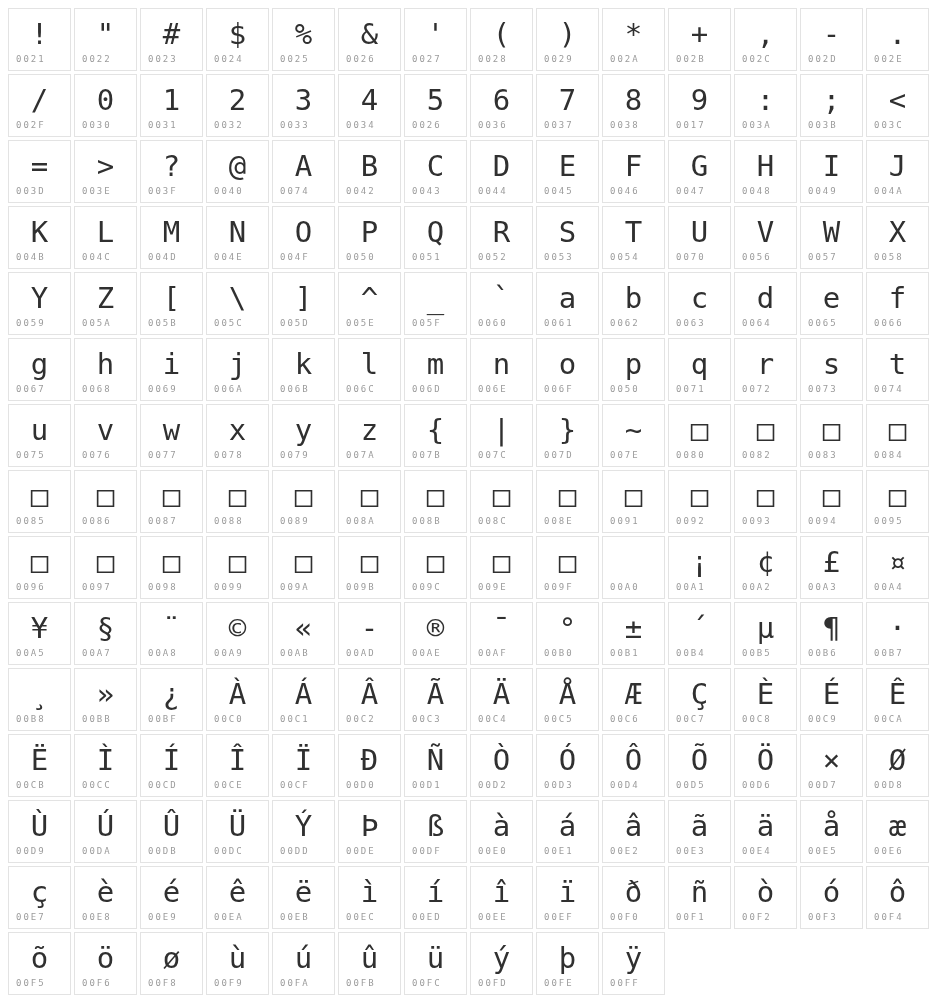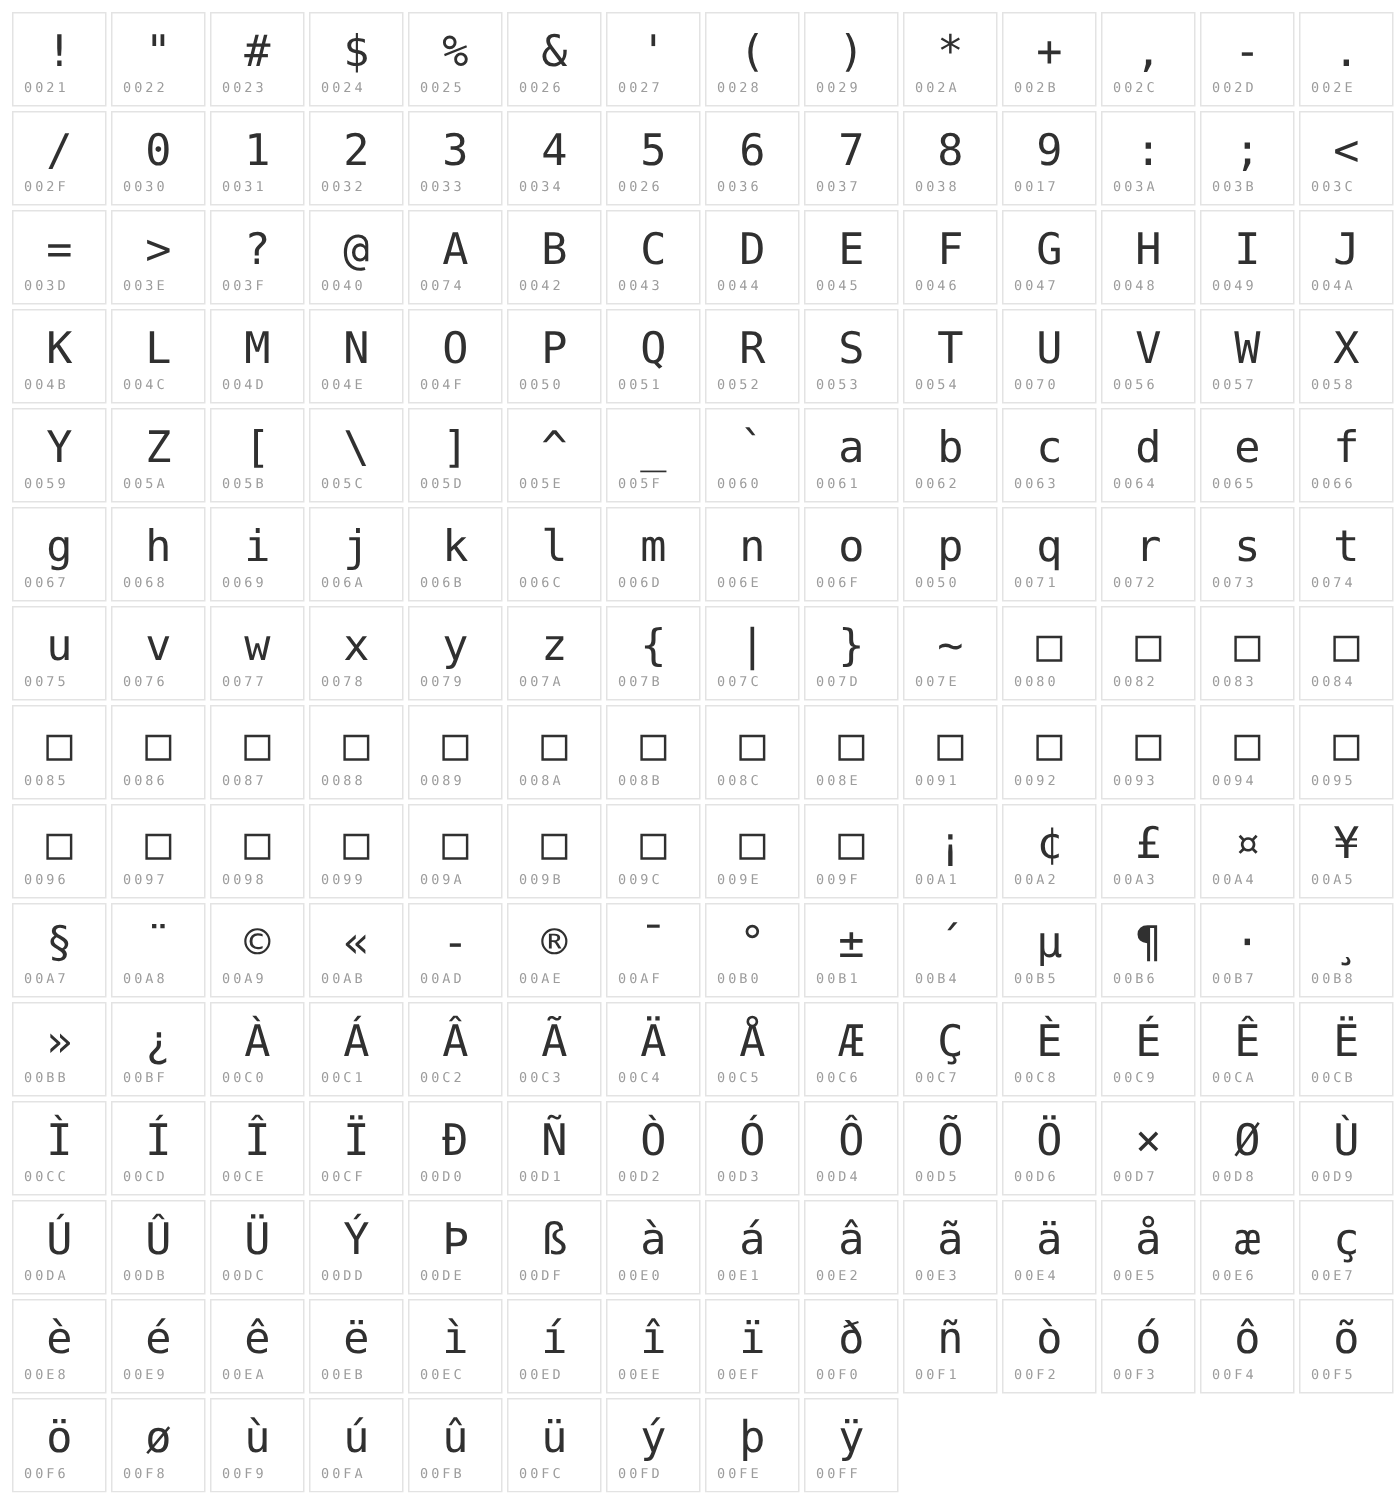--- a/index.html
+++ b/index.html
@@ -531,20 +531,24 @@
     </div>
     <div class="cell">
       <div class="glyph">□</div>
       <div class="code">009E</div>
     </div>
     <div class="cell">
       <div class="glyph">□</div>
       <div class="code">009F</div>
     </div>
     <div class="cell">
+      <div class="glyph"></div>
+      <div class="code">00A0</div>
+    </div>
+    <div class="cell">
       <div class="glyph">¡</div>
       <div class="code">00A1</div>
     </div>
     <div class="cell">
       <div class="glyph">¢</div>
       <div class="code">00A2</div>
     </div>
     <div class="cell">
       <div class="glyph">£</div>
       <div class="code">00A3</div>

